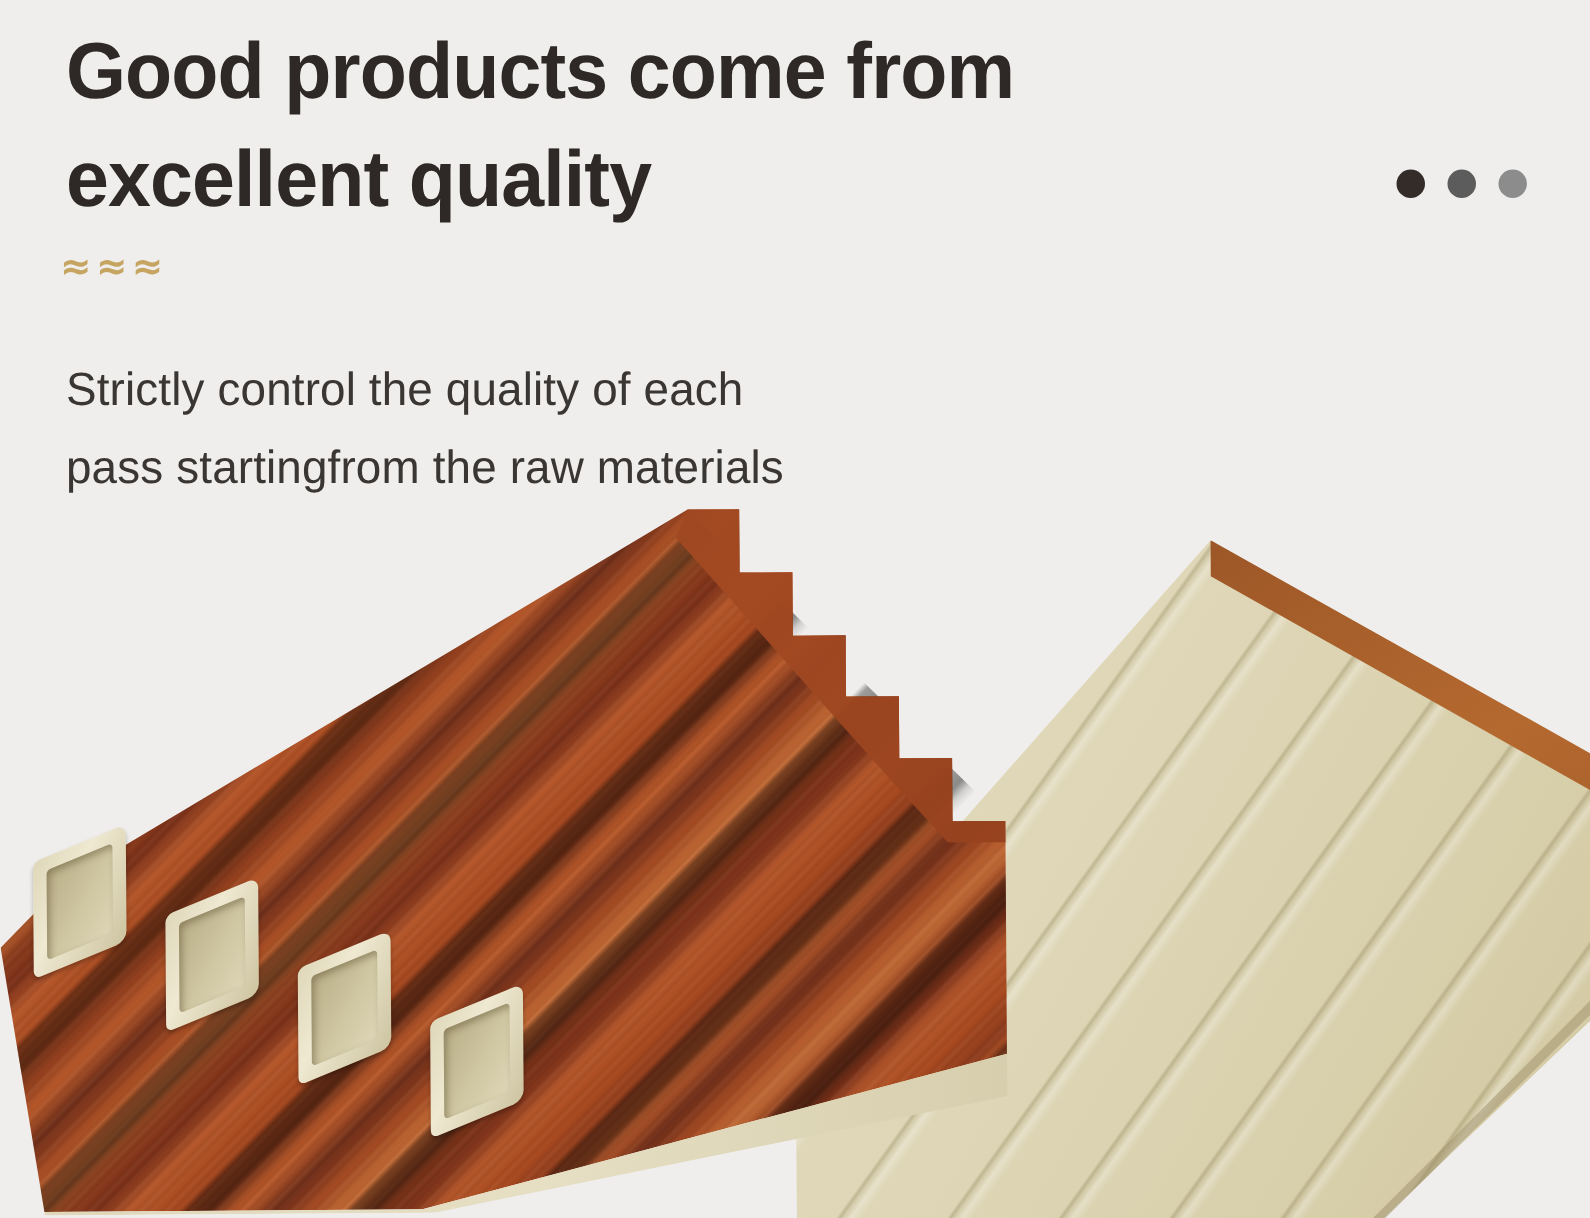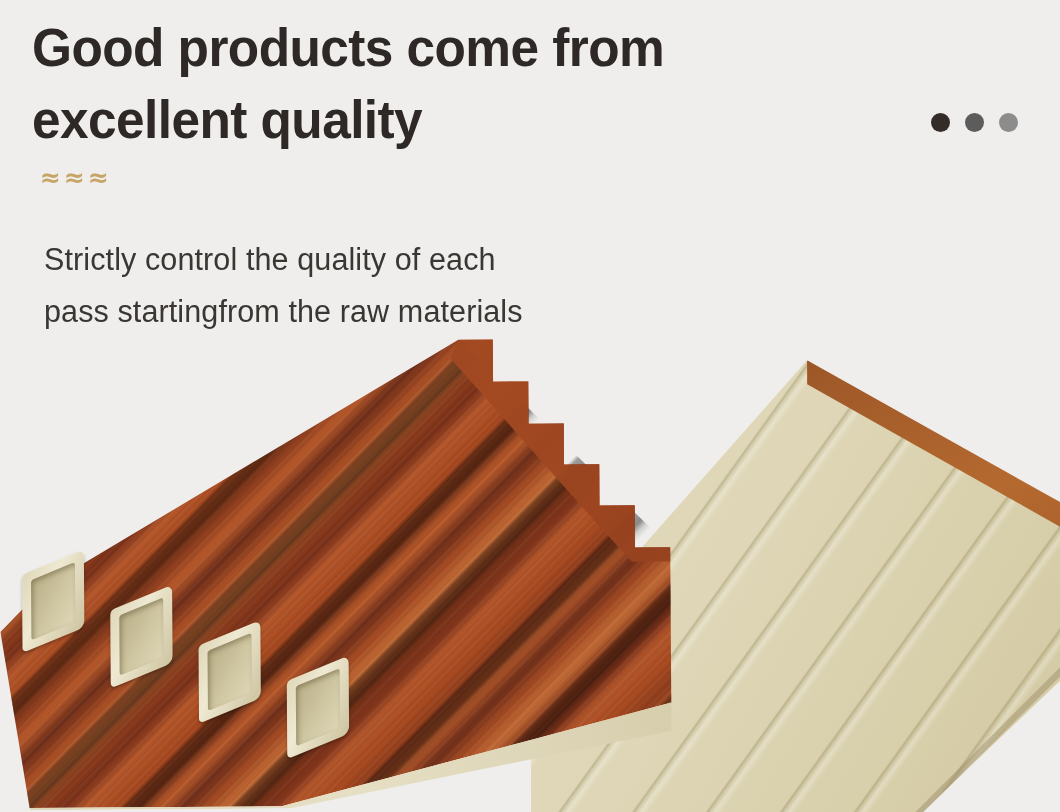--- a/index.html
+++ b/index.html
@@ -21,21 +21,21 @@
     position: relative;
     width: 1060px;
     height: 812px;
     background: #efeeec;
     overflow: hidden;
   }
 
   
   .text-block {
     position: absolute;
-    left: 32px;
+    left: 44px;
     top: 12px;
     width: 860px;
     z-index: 5;
   }
 
   .headline {
     font-family: "Liberation Sans", "DejaVu Sans", sans-serif;
     font-weight: bold;
     font-size: 53px;
     line-height: 72px;

